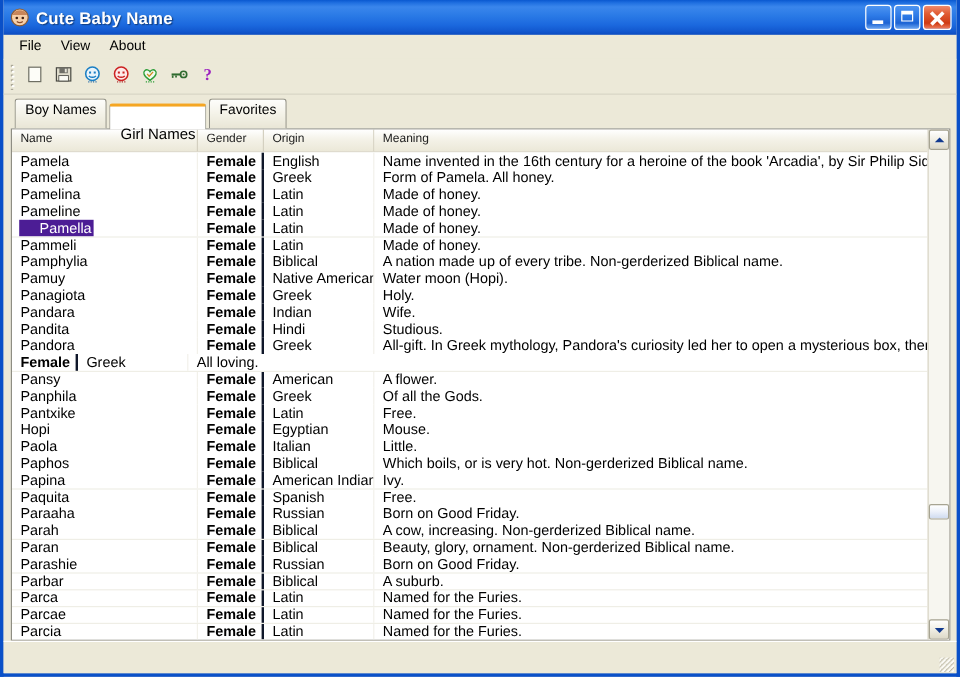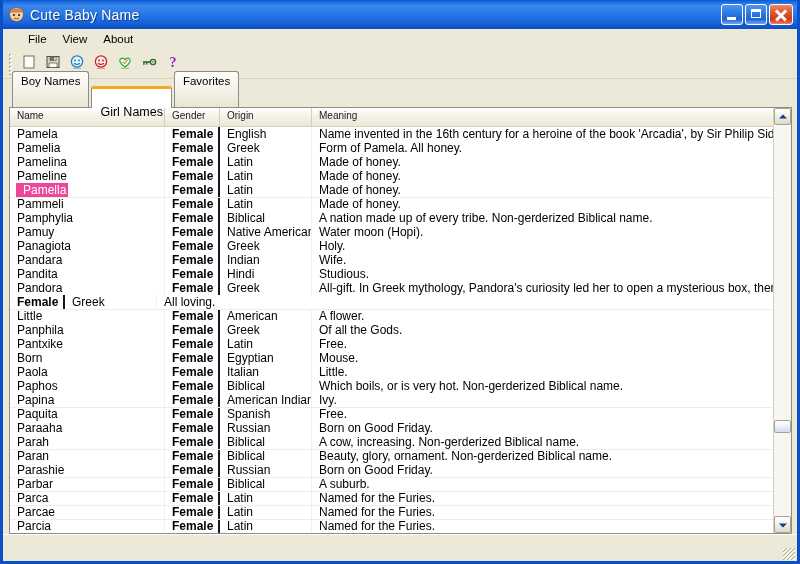--- a/index.html
+++ b/index.html
@@ -37,21 +37,21 @@
   }
   #title-icon {
     width: 17px; height: 17px;
     margin-right: 5px;
     flex: 0 0 17px;
     position: relative;
   }
   #title-text {
     color: #ffffff;
     font-size: 14px;
-    font-weight: normal;
+    font-weight: bold;
     letter-spacing: .2px;
     text-shadow: 1px 1px 1px rgba(0,0,0,.45);
     flex: 1 1 auto;
     white-space: nowrap;
     overflow: hidden;
   }
   .winbtns { display: flex; align-items: center; gap: 2px; margin-right: 2px; }
   .winbtn {
     width: 22px; height: 21px;
     border: 1px solid #ffffff;
@@ -85,21 +85,21 @@
   .winbtn.close .x1 { transform: rotate(45deg); }
   .winbtn.close .x2 { transform: rotate(-45deg); }
 
   
   #menubar {
     flex: 0 0 20px;
     height: 20px;
     background: #ece9d8;
     display: flex;
     align-items: center;
-    padding-left: 17px;
+    padding-left: 5px;
     border-bottom: 1px solid #ece9d8;
   }
   .menu-item {
     font-size: 11.5px;
     color: #000;
     padding: 2px 8px 3px 8px;
     cursor: default;
     white-space: nowrap;
   }
 
@@ -150,21 +150,21 @@
     z-index: 3;
   }
   .tab {
     font-size: 11.5px;
     color: #000;
     background: linear-gradient(to bottom,#fdfdfb 0%, #f3f1e6 55%, #e9e6d6 100%);
     border: 1px solid #8e8d83;
     border-bottom: none;
     border-radius: 3px 3px 0 0;
     padding: 2px 8px 3px 8px;
-    height: 36px;
+    height: 25px;
     box-sizing: border-box;
     margin-right: 2px;
     cursor: default;
     white-space: nowrap;
     line-height: 14px;
   }
   .tab.active {
     background: #ffffff;
     border-top: 3px solid #f5a623;
     height: 22px;
@@ -236,23 +236,23 @@
     box-sizing: border-box;
     white-space: nowrap;
     overflow: hidden;
     text-overflow: clip;
   }
   .cell.c-name   { flex: 0 0 155px; border-right: 1px solid #f2f1ea; }
   .cell.c-gender { flex: 0 0 55px;  border-right: 2px solid #0f172a; font-weight: bold; }
   .cell.c-origin { flex: 0 0 92px;  border-right: 1px solid #f2f1ea; }
   .cell.c-mean   { flex: 1 1 auto; }
   .row.selected .c-name span.sel {
-    background: #ec4899;
+    background: #4c1d95;
     color: #ffffff;
-    padding: 0 2px 0 7px;
+    padding: 0 2px 0 17px;
     margin-left: -1px;
   }
 
   
   #vscroll {
     flex: 0 0 17px;
     width: 17px;
     background: #f4f2ec;
     border-left: 1px solid #d4d0c0;
     position: relative;
@@ -505,39 +505,39 @@
               <div class="cell c-gender">Female</div>
               <div class="cell c-origin">Greek</div>
               <div class="cell c-mean">All-gift. In Greek mythology, Pandora's curiosity led her to open a mysterious box, thereby rel...</div>
             </div>
             <div class="row">
               <div class="cell c-gender">Female</div>
               <div class="cell c-origin">Greek</div>
               <div class="cell c-mean">All loving.</div>
             </div>
             <div class="row sep">
-              <div class="cell c-name">Little</div>
+              <div class="cell c-name">Pansy</div>
               <div class="cell c-gender">Female</div>
               <div class="cell c-origin">American</div>
               <div class="cell c-mean">A flower.</div>
             </div>
             <div class="row">
               <div class="cell c-name">Panphila</div>
               <div class="cell c-gender">Female</div>
               <div class="cell c-origin">Greek</div>
               <div class="cell c-mean">Of all the Gods.</div>
             </div>
             <div class="row">
               <div class="cell c-name">Pantxike</div>
               <div class="cell c-gender">Female</div>
               <div class="cell c-origin">Latin</div>
               <div class="cell c-mean">Free.</div>
             </div>
             <div class="row">
-              <div class="cell c-name">Born</div>
+              <div class="cell c-name">Hopi</div>
               <div class="cell c-gender">Female</div>
               <div class="cell c-origin">Egyptian</div>
               <div class="cell c-mean">Mouse.</div>
             </div>
             <div class="row">
               <div class="cell c-name">Paola</div>
               <div class="cell c-gender">Female</div>
               <div class="cell c-origin">Italian</div>
               <div class="cell c-mean">Little.</div>
             </div>

